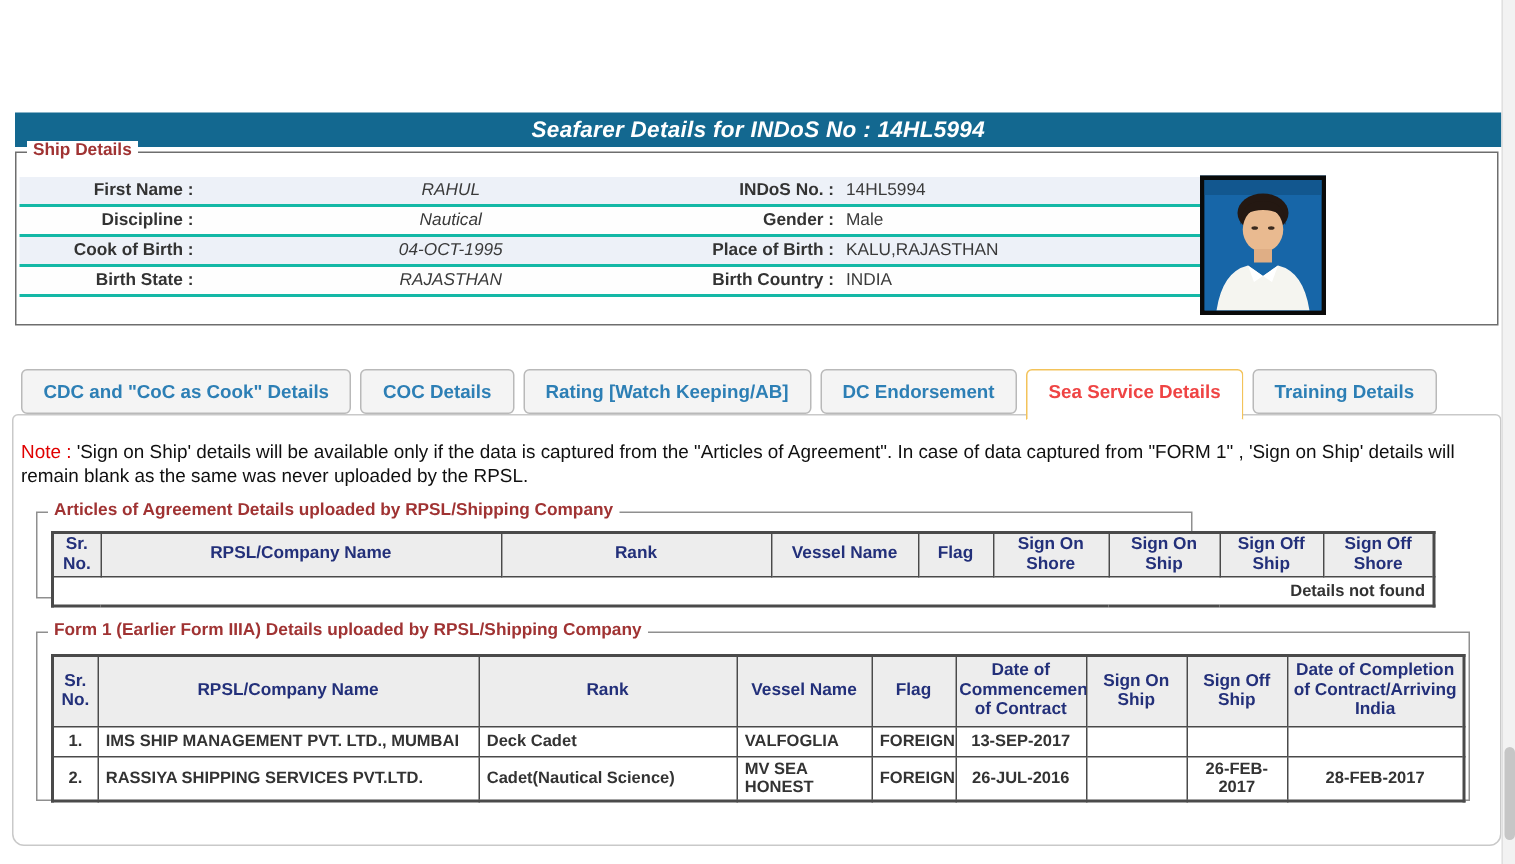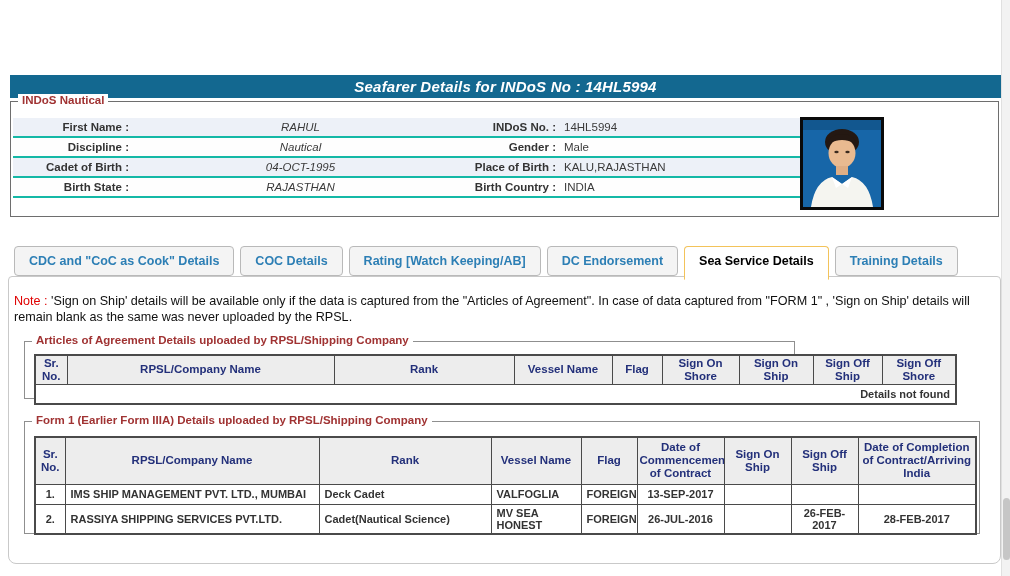--- a/index.html
+++ b/index.html
@@ -30,21 +30,21 @@
   .photo { position:absolute; left:800px; top:117px; width:84px; height:93px;
     border:3px solid #0a0a0a; background:#1766A8; }
   .photo svg { display:block; }
 
   
   .tabs { position:absolute; left:14px; top:246px; display:flex; gap:6px; z-index:3; }
   .tab { height:30px; line-height:28px; padding:0 14px; background:#f4f4f4;
     border:1px solid #b9b9b9; border-radius:4px; color:#2D7FB5; font-size:12.5px;
     font-weight:bold; white-space:nowrap; cursor:pointer; }
   .tab.active { background:#fff; border-color:#F3C35A; border-bottom-color:#fff;
-    color:#000000; height:34px; border-radius:4px 4px 0 0; }
+    color:#ef4444; height:34px; border-radius:4px 4px 0 0; }
 
   
   .panel { position:absolute; left:8px; top:276px; width:993px; height:288px;
     background:#fff; border:1px solid #c9c9c9; border-radius:4px 4px 8px 8px; z-index:1; }
 
   .note { position:absolute; left:14px; top:294px; width:972px; z-index:2;
     font-size:12.6px; font-weight:normal; color:#101010; line-height:1.26; }
   .note .red { color:#E00000; }
 
   
@@ -73,36 +73,36 @@
     background:#C6C6C6; border-radius:4px; }
 </style>
 </head>
 <body>
 
 <div id="screen">
 
   <div class="title-bar">Seafarer Details for INDoS No : 14HL5994</div>
 
   <div class="indos-fs">
-    <div class="fs-legend">INDoS Nautical</div>
+    <div class="fs-legend">Ship Details</div>
     <div class="info-rows">
         <div class="info-row">
           <div class="cell lbl">First Name :</div>
           <div class="cell val">RAHUL</div>
           <div class="cell lbl2">INDoS No. :</div>
           <div class="cell val2">14HL5994</div>
         </div>
         <div class="info-row">
           <div class="cell lbl">Discipline :</div>
           <div class="cell val">Nautical</div>
           <div class="cell lbl2">Gender :</div>
           <div class="cell val2">Male</div>
         </div>
         <div class="info-row">
-          <div class="cell lbl">Cadet of Birth :</div>
+          <div class="cell lbl">Cook of Birth :</div>
           <div class="cell val">04-OCT-1995</div>
           <div class="cell lbl2">Place of Birth :</div>
           <div class="cell val2">KALU,RAJASTHAN</div>
         </div>
         <div class="info-row">
           <div class="cell lbl">Birth State :</div>
           <div class="cell val">RAJASTHAN</div>
           <div class="cell lbl2">Birth Country :</div>
           <div class="cell val2">INDIA</div>
         </div>

